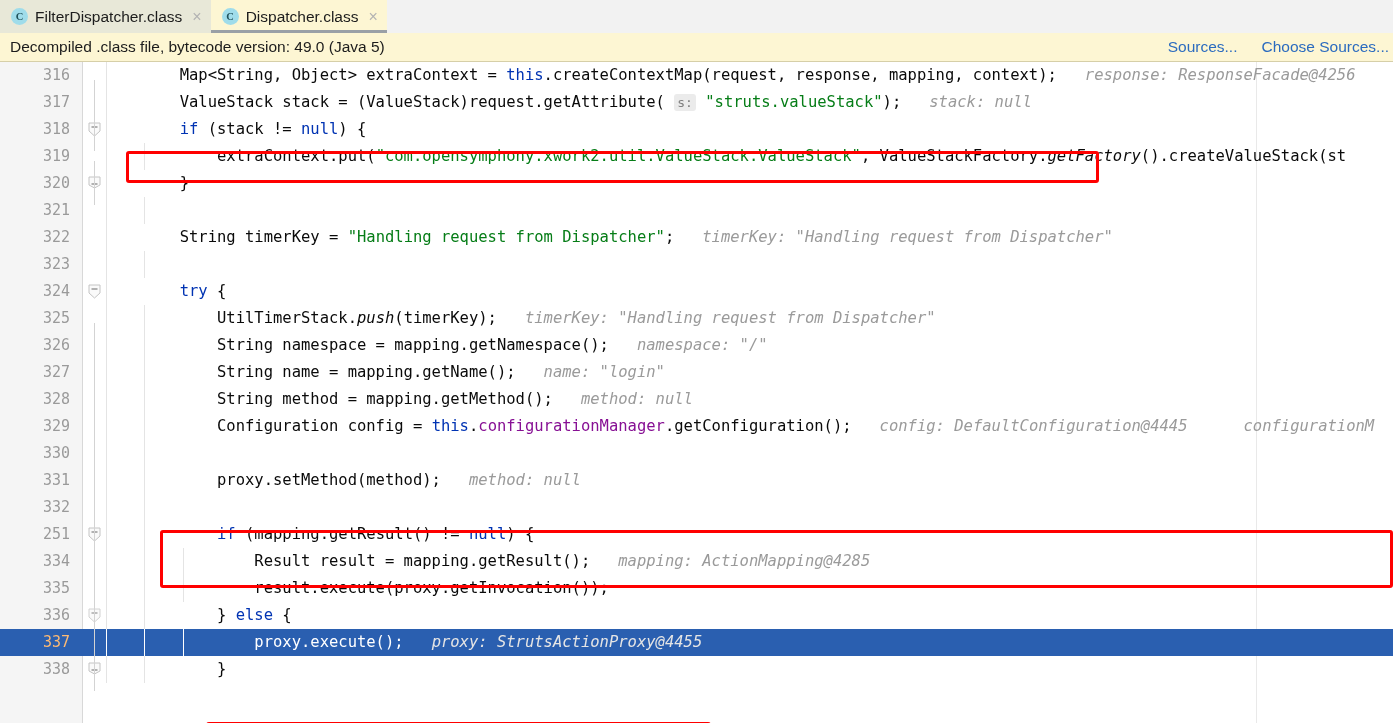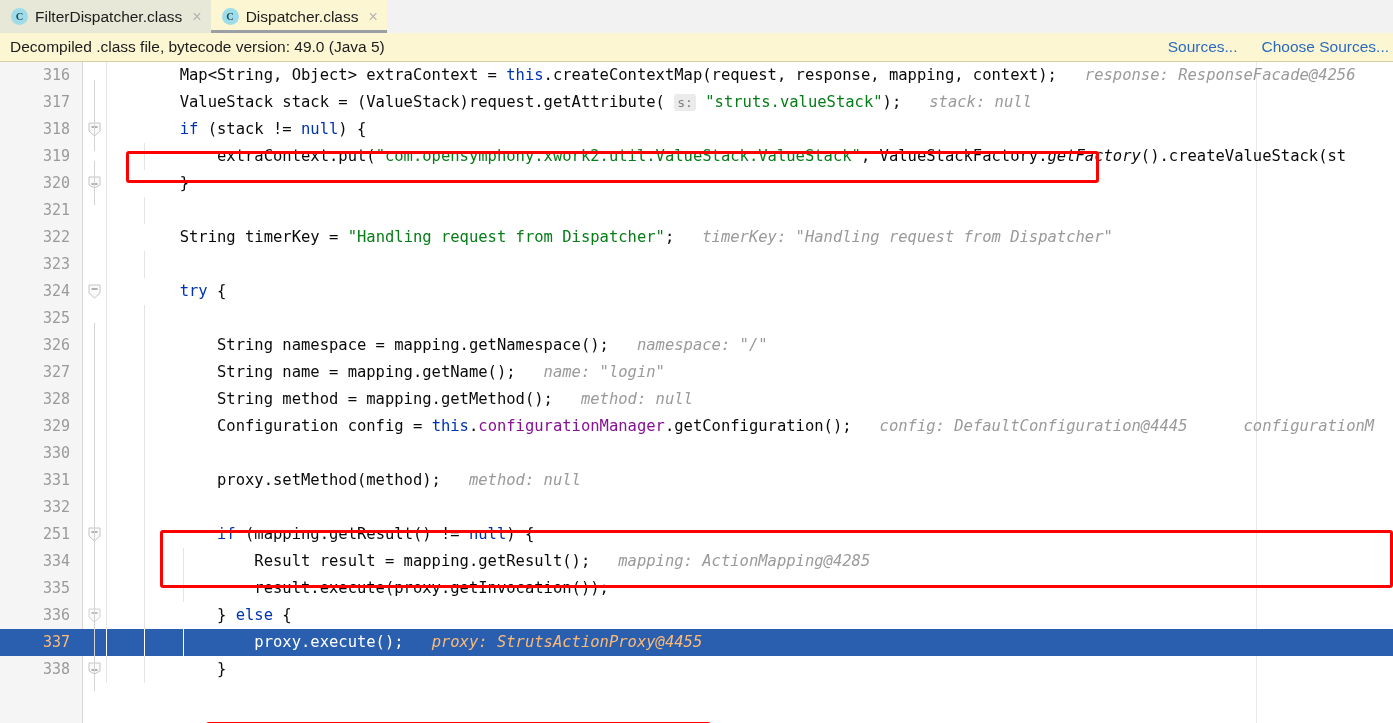--- a/index.html
+++ b/index.html
@@ -125,21 +125,21 @@
     background: #2a5fb0;
   }
   .row.exec .codetext { color: #ffffff; z-index: 3; }
 
   
   .kw   { color: #0033b3; font-weight: normal; }
   .str  { color: #067d17; }
   .fld  { color: #871094; }
   .meth { font-style: italic; }
   .hint { color: #9a9a9a; font-style: italic; }
-  .row.exec .hint { color: #fdba74; }
+  .row.exec .hint { color: #e5e5e5; }
   .phint {
     color: #808080;
     background: #ebebeb;
     font-style: normal;
     font-size: 13px;
     padding: 1px 3px;
     border-radius: 3px;
   }
   .underline { text-decoration: underline; text-decoration-color: #b9b9b9; }
 
@@ -218,21 +218,21 @@
             <path d="M1 12 h11 v-8 l-5.5 -3 L1 4 Z" fill="#fafafa" stroke="#c4c4c4" transform="rotate(180 6.5 6.5)"></path>
             <line x1="3.5" y1="8" x2="9.5" y2="8" stroke="#8a8a8a" stroke-width="1.3"></line>
           </svg></div></div>
       <div class="row"><div class="lnum">321</div><div class="guide" style="left: 106px;"></div><div class="guide" style="left: 144.4px;"></div><div class="codetext"></div></div>
       <div class="row"><div class="lnum">322</div><div class="guide" style="left: 106px;"></div><div class="codetext">        String timerKey = <span class="str">"Handling request from Dispatcher"</span>;   <span class="hint">timerKey: "Handling request from Dispatcher"</span></div></div>
       <div class="row"><div class="lnum">323</div><div class="guide" style="left: 106px;"></div><div class="guide" style="left: 144.4px;"></div><div class="codetext"></div></div>
       <div class="row"><div class="lnum">324</div><div class="guide" style="left: 106px;"></div><div class="codetext">        <span class="kw">try</span> {</div><div class="fold" style="top: 6px;"><svg width="13" height="15" viewBox="0 0 13 15">
             <path d="M1 1 h11 v8 l-5.5 5 L1 9 Z" fill="#fafafa" stroke="#c4c4c4"></path>
             <line x1="3.5" y1="5" x2="9.5" y2="5" stroke="#8a8a8a" stroke-width="1.3"></line>
           </svg></div></div>
-      <div class="row"><div class="lnum">325</div><div class="guide" style="left: 106px;"></div><div class="guide" style="left: 144.4px;"></div></div>
+      <div class="row"><div class="lnum">325</div><div class="guide" style="left: 106px;"></div><div class="guide" style="left: 144.4px;"></div><div class="codetext">            UtilTimerStack.<span class="meth">push</span>(timerKey);   <span class="hint">timerKey: "Handling request from Dispatcher"</span></div></div>
       <div class="row"><div class="lnum">326</div><div class="guide" style="left: 106px;"></div><div class="guide" style="left: 144.4px;"></div><div class="codetext">            String namespace = mapping.getNamespace();   <span class="hint">namespace: "/"</span></div></div>
       <div class="row"><div class="lnum">327</div><div class="guide" style="left: 106px;"></div><div class="guide" style="left: 144.4px;"></div><div class="codetext">            String name = mapping.getName();   <span class="hint">name: "login"</span></div></div>
       <div class="row"><div class="lnum">328</div><div class="guide" style="left: 106px;"></div><div class="guide" style="left: 144.4px;"></div><div class="codetext">            String method = mapping.getMethod();   <span class="hint">method: null</span></div></div>
       <div class="row"><div class="lnum">329</div><div class="guide" style="left: 106px;"></div><div class="guide" style="left: 144.4px;"></div><div class="codetext">            Configuration config = <span class="kw">this</span>.<span class="fld">configurationManager</span>.getConfiguration();   <span class="hint">config: DefaultConfiguration@4445</span>      <span class="hint">configurationM</span></div></div>
       <div class="row"><div class="lnum">330</div><div class="guide" style="left: 106px;"></div><div class="guide" style="left: 144.4px;"></div></div>
       <div class="row"><div class="lnum">331</div><div class="guide" style="left: 106px;"></div><div class="guide" style="left: 144.4px;"></div><div class="codetext">            proxy.setMethod(method);   <span class="hint">method: null</span></div></div>
       <div class="row"><div class="lnum">332</div><div class="guide" style="left: 106px;"></div><div class="guide" style="left: 144.4px;"></div></div>
       <div class="row"><div class="lnum">251</div><div class="guide" style="left: 106px;"></div><div class="guide" style="left: 144.4px;"></div><div class="codetext">            <span class="kw">if</span> (mapping.getResult() != <span class="kw">null</span>) {</div><div class="fold" style="top: 6px;"><svg width="13" height="15" viewBox="0 0 13 15">
             <path d="M1 1 h11 v8 l-5.5 5 L1 9 Z" fill="#fafafa" stroke="#c4c4c4"></path>
             <line x1="3.5" y1="5" x2="9.5" y2="5" stroke="#8a8a8a" stroke-width="1.3"></line>

